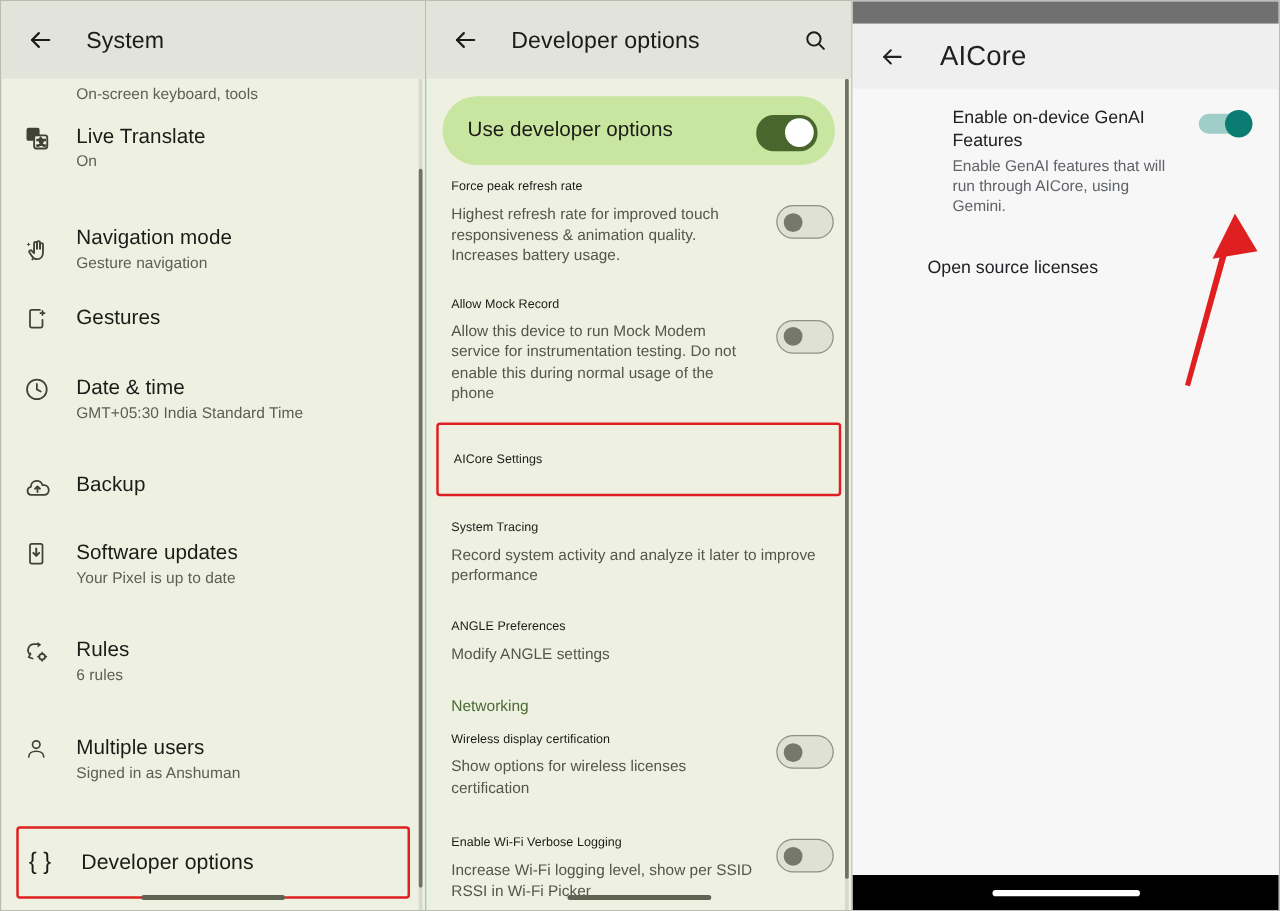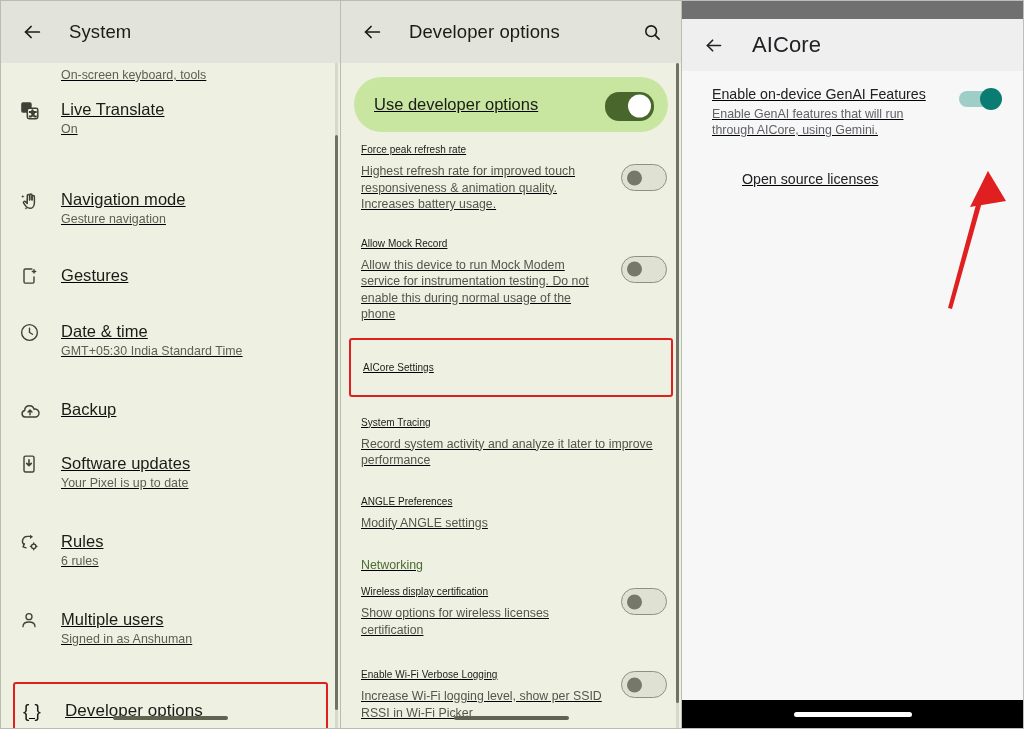--- a/index.html
+++ b/index.html
@@ -64,21 +64,20 @@
   .statusbar-gray {
     height: 18px; width: 100%;
     background: #707070;
   }
 
   
   .content {
     position: relative;
     height: calc(729px - 62px);
     overflow: hidden;
-    text-decoration: underline;
   }
   .panel.p3 .content { height: calc(729px - 18px - 52px); background:#f7f7f7; }
 
   
   .row {
     display: flex;
     align-items: flex-start;
     padding: 0 16px 0 18px;
     min-height: 64px;
   }
@@ -208,21 +207,21 @@
     transform: translateY(-50%);
     width: 22px; height: 22px;
     border-radius: 50%;
     background: #0b7c72;
   }
 
   
   .p3row {
     display: flex;
     align-items: flex-start;
-    padding: 14px 24px 6px 30px;
+    padding: 14px 24px 6px 80px;
   }
   .p3row .t { flex: 1 1 auto; padding-right: 16px; }
   .p3-title {
     font-size: 14.2px;
     color: #202124;
     line-height: 19px;
     font-weight: 500;
   }
   .p3-sub {
     font-size: 12.4px;
@@ -314,21 +313,21 @@
             <rect x="9.5" y="9.5" width="12" height="12" rx="2" fill="#eef0e2" stroke="#3f4236"></rect>
             <text x="12" y="18.6" font-size="8" fill="#3f4236" font-family="Liberation Sans, sans-serif">文</text>
           </svg>
         </div>
         <div class="row-text">
           <div class="row-title">Live Translate</div>
           <div class="row-sub">On</div>
         </div>
       </div>
 
-      <div class="row" style="margin-top:26px;">
+      <div class="row" style="margin-top:5px;align-items:center;">
         <div class="row-icon">
           <svg width="22" height="22" viewBox="0 0 24 24" fill="none" stroke="#3f4236" stroke-width="1.6" stroke-linecap="round" stroke-linejoin="round">
             <path d="M9 11V6.2a1.3 1.3 0 0 1 2.6 0V11"></path>
             <path d="M11.6 10.6V5.6a1.3 1.3 0 0 1 2.6 0v5"></path>
             <path d="M14.2 10.8V7.3a1.3 1.3 0 0 1 2.6 0v6.5c0 3.6-2 6.2-5 6.2-2.2 0-3.6-1-4.6-2.6L5 14.2a1.3 1.3 0 0 1 2.1-1.5L9 14.6V11"></path>
             <path d="M4.2 5.2l.5 1.4 1.4.5-1.4.5-.5 1.4-.5-1.4L2.3 7.1l1.4-.5z" fill="#3f4236" stroke="none"></path>
             <path d="M7.6 18.6l.4 1.1 1.1.4-1.1.4-.4 1.1-.4-1.1-1.1-.4 1.1-.4z" fill="#3f4236" stroke="none"></path>
           </svg>
         </div>
         <div class="row-text">

